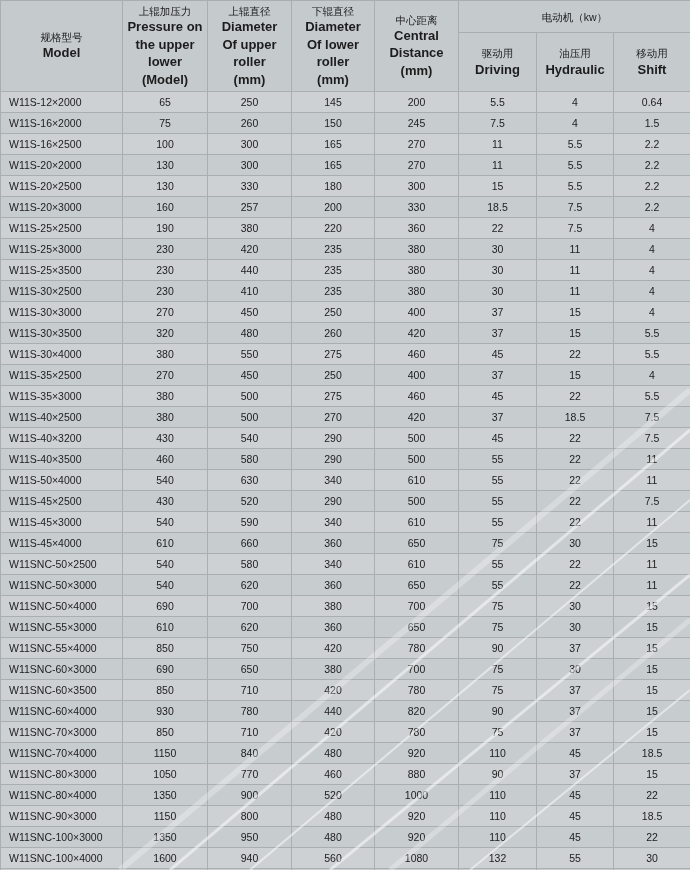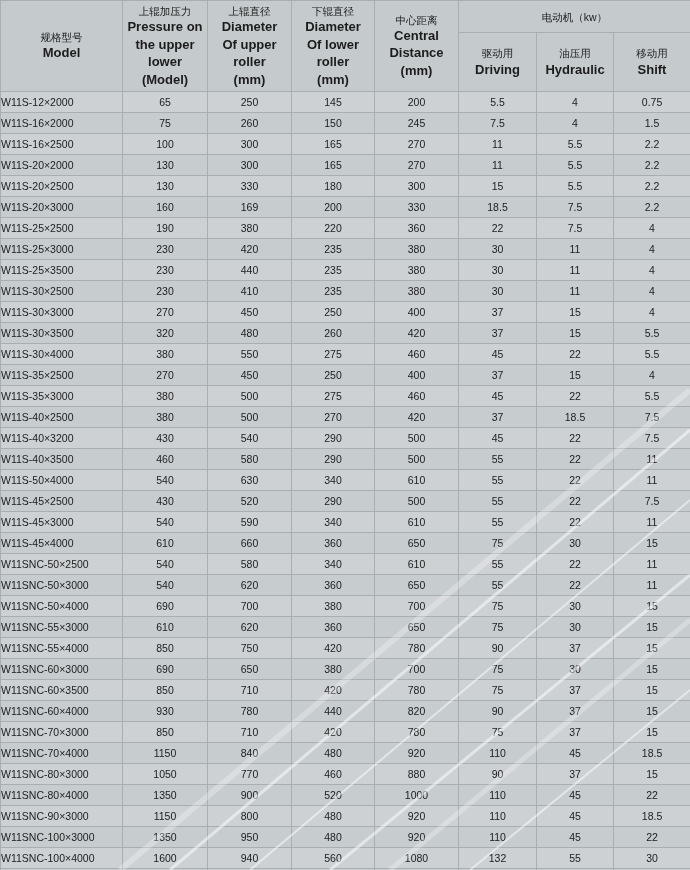--- a/index.html
+++ b/index.html
@@ -55,20 +55,21 @@
 
   table.spec tbody td {
     height: 20px;
     background: #cdd1d4;
   }
   table.spec tbody tr:nth-child(even) td {
     background: #c7cccf;
   }
   table.spec tbody td.model {
     text-align: left;
+    padding-left: 8px;
     font-size: 10.5px;
   }
 
   
   .sheen {
     position: absolute;
     top: 0; left: 0;
     width: 690px; height: 870px;
     pointer-events: none;
     z-index: 5;
@@ -141,21 +142,21 @@
     </thead>
     <tbody id="spec-body">
         <tr>
           <td class="model">W11S-12×2000</td>
           <td>65</td>
           <td>250</td>
           <td>145</td>
           <td>200</td>
           <td>5.5</td>
           <td>4</td>
-          <td>0.75</td>
+          <td>0.64</td>
         </tr>
         <tr>
           <td class="model">W11S-16×2000</td>
           <td>75</td>
           <td>260</td>
           <td>150</td>
           <td>245</td>
           <td>7.5</td>
           <td>4</td>
           <td>1.5</td>
@@ -186,21 +187,21 @@
           <td>330</td>
           <td>180</td>
           <td>300</td>
           <td>15</td>
           <td>5.5</td>
           <td>2.2</td>
         </tr>
         <tr>
           <td class="model">W11S-20×3000</td>
           <td>160</td>
-          <td>169</td>
+          <td>257</td>
           <td>200</td>
           <td>330</td>
           <td>18.5</td>
           <td>7.5</td>
           <td>2.2</td>
         </tr>
         <tr>
           <td class="model">W11S-25×2500</td>
           <td>190</td>
           <td>380</td>

